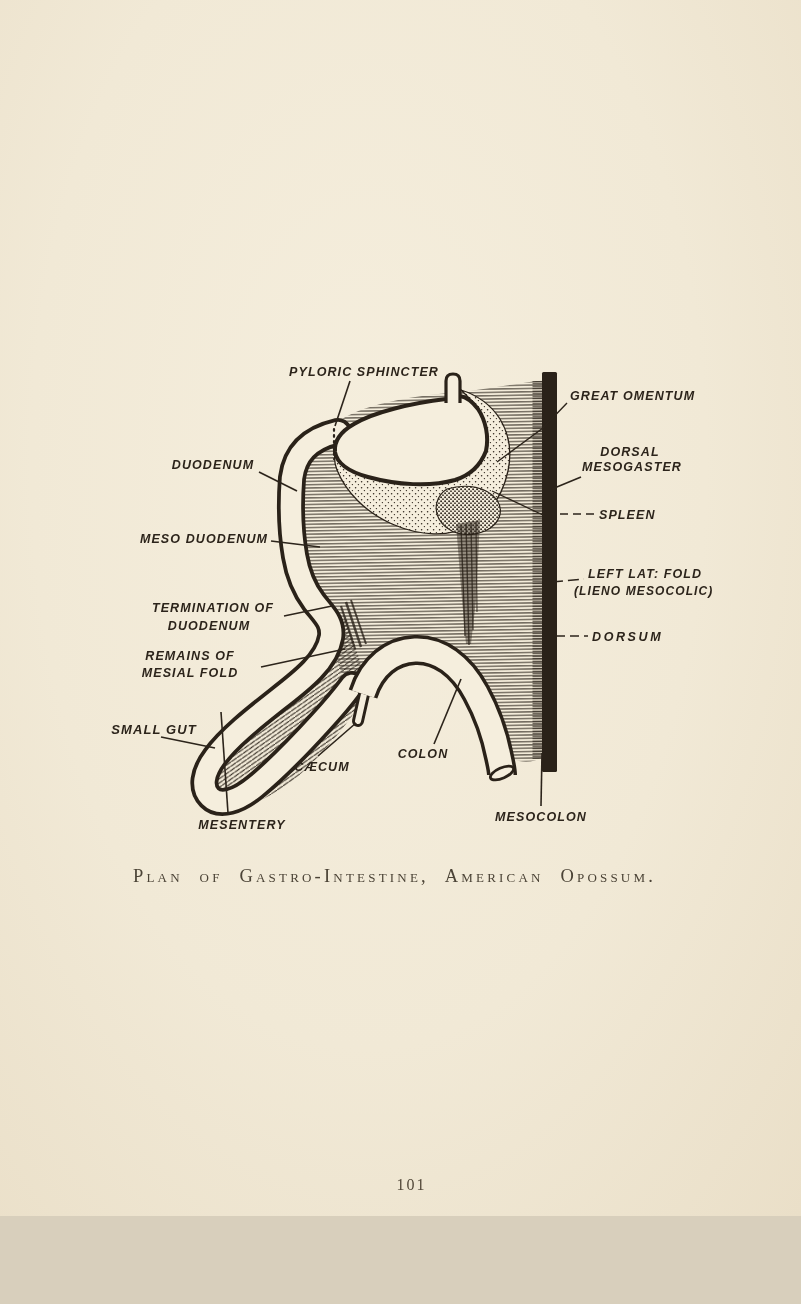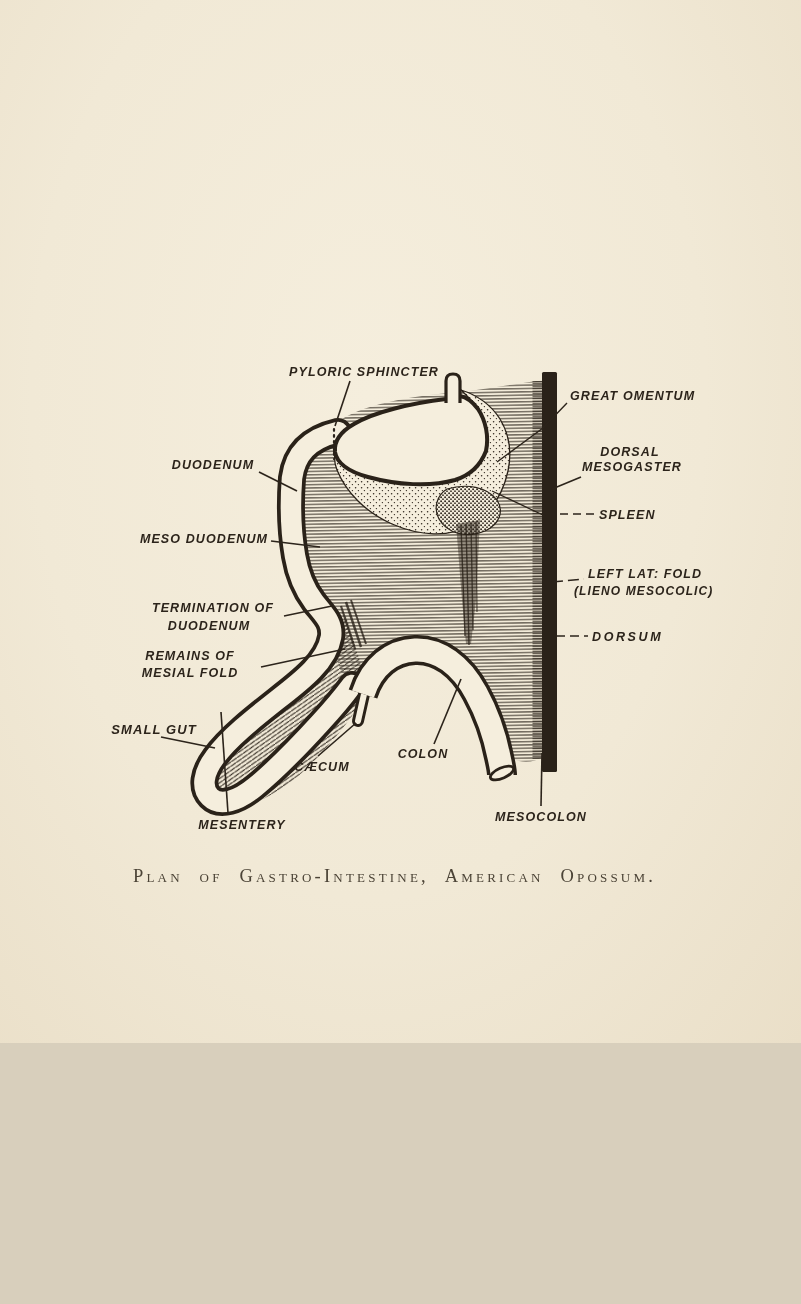--- a/index.html
+++ b/index.html
@@ -1,18 +1,18 @@
 <!DOCTYPE html>
 <html><head>
 <meta charset="utf-8">
 <style>
   html,body{margin:0;padding:0;background:#d8cfbc;}
   .page{
     position:relative;
-    width:801px;height:1043px;
+    width:801px;height:1216px;
     margin:0 auto;
     background:radial-gradient(ellipse at 46% 38%, #f5eedd 0%, #f1e9d6 55%, #eadfc8 100%);
     overflow:hidden;
     font-family:"Liberation Sans", sans-serif;
   }
   svg.fig{position:absolute;left:0;top:0;}
   .diagram-label{
     font-family:"Liberation Sans", sans-serif;
     font-style:italic;
     font-weight:700;

